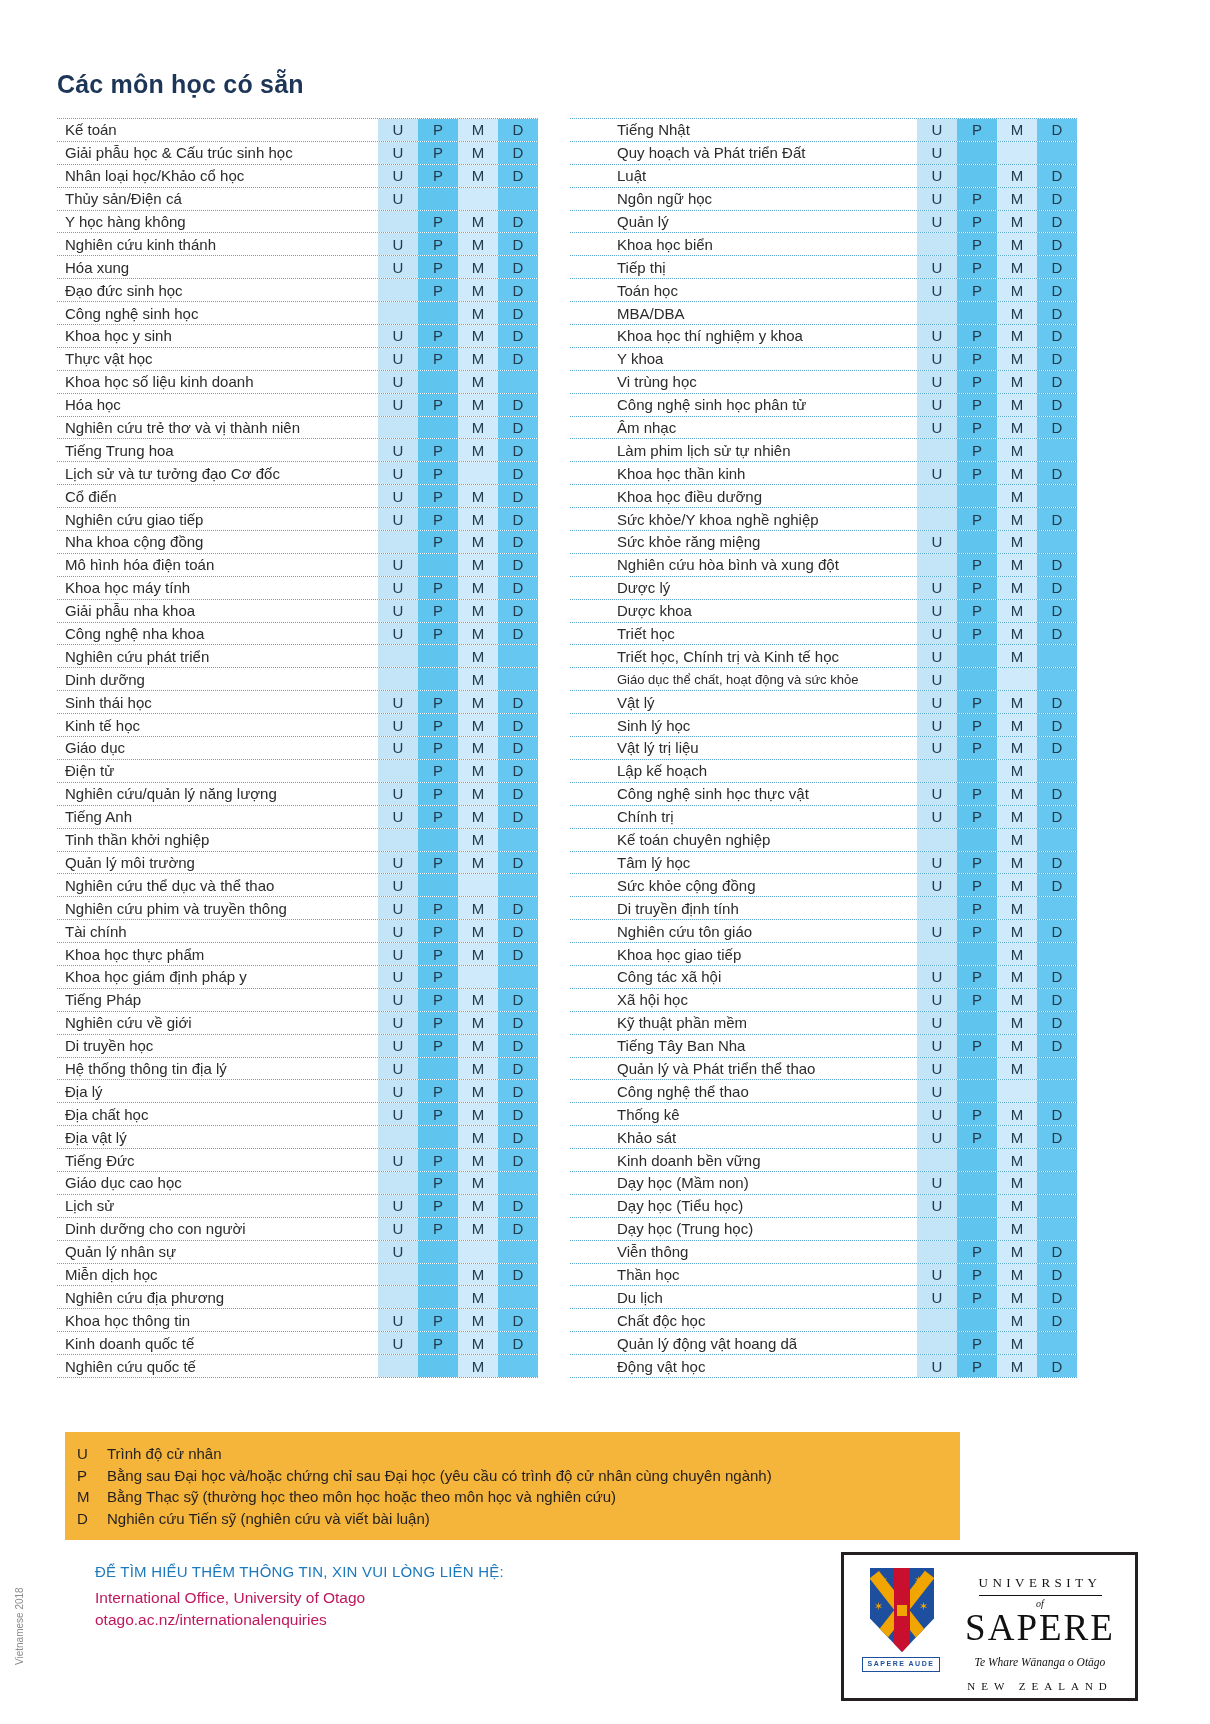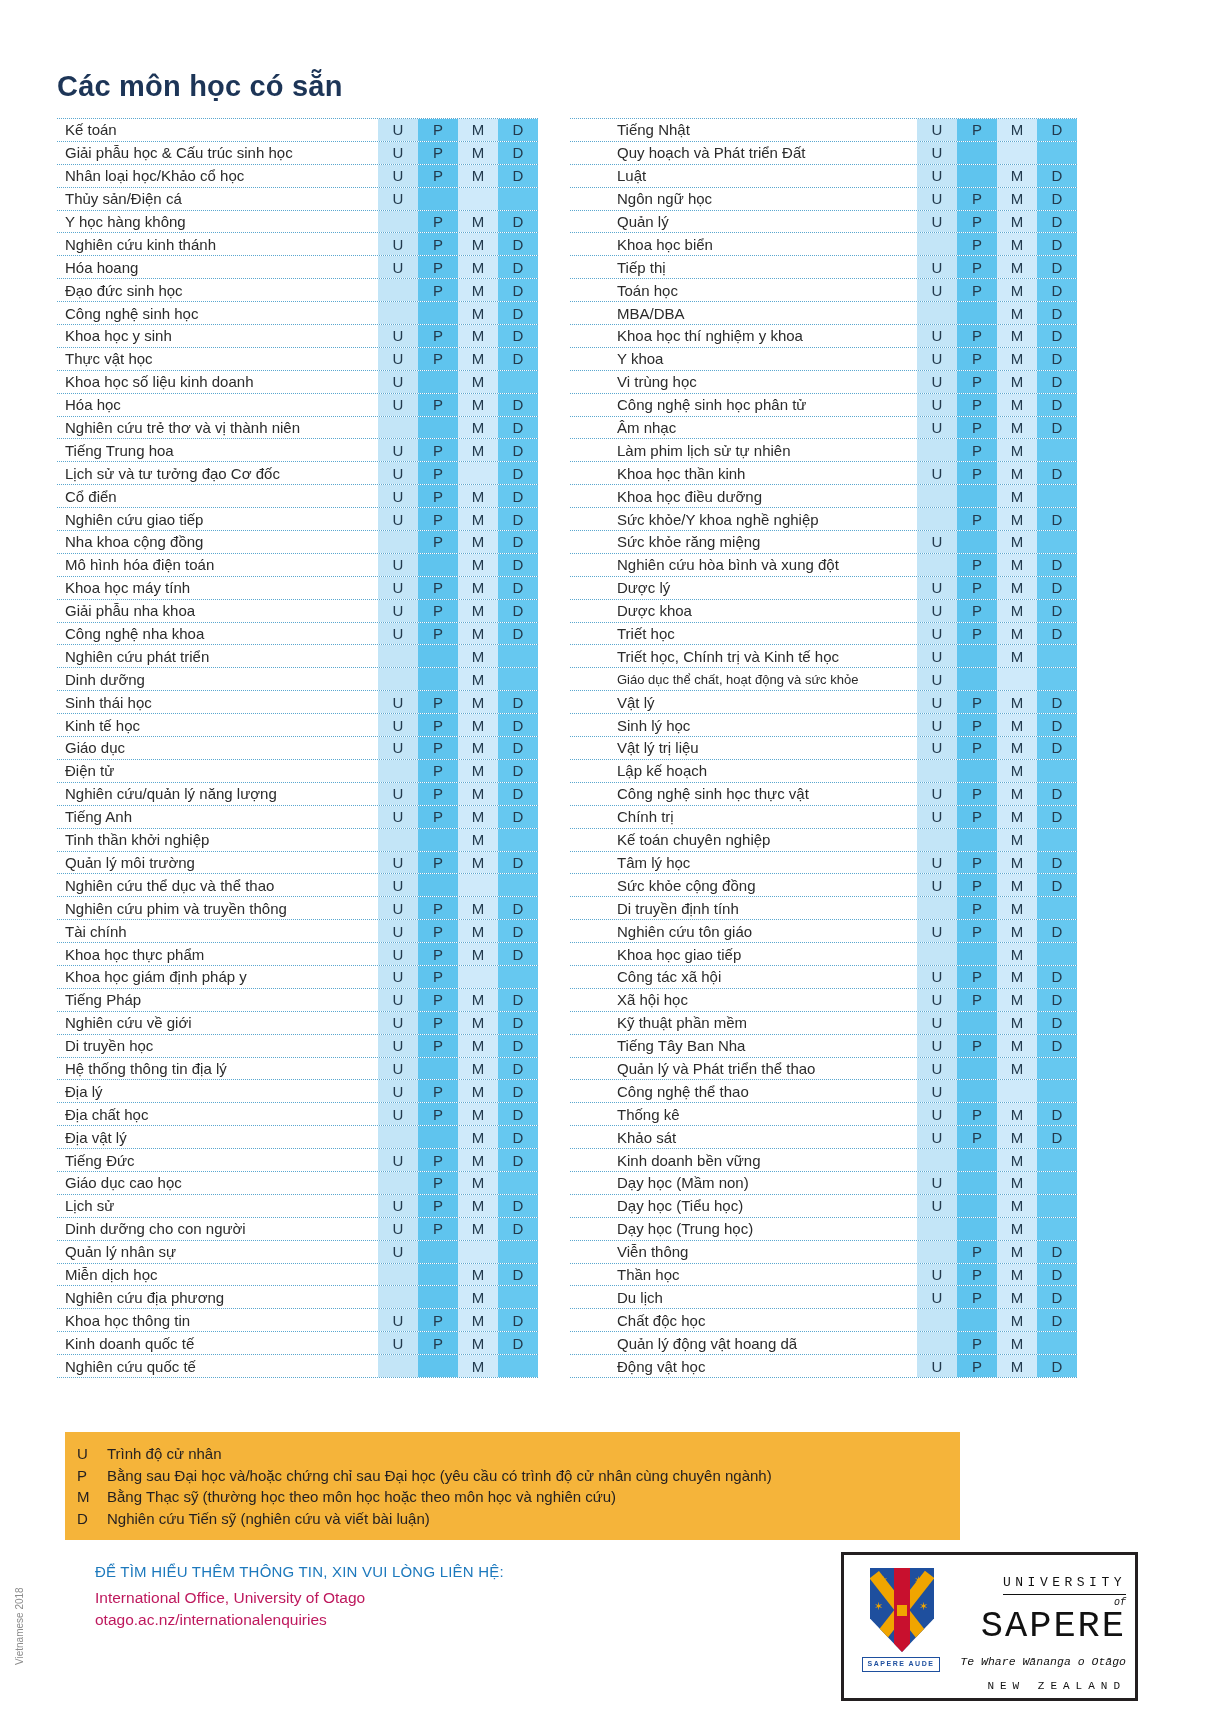--- a/index.html
+++ b/index.html
@@ -2,21 +2,21 @@
 <html><head>
 <meta charset="utf-8">
 <style>
   html,body{margin:0;padding:0;}
   body{
     width:1210px;height:1724px;position:relative;background:#ffffff;
     font-family:"Liberation Sans", sans-serif;color:#2b2b2b;overflow:hidden;
   }
   .page-title{
     position:absolute;left:57px;top:70px;margin:0;
-    font-size:29px;font-weight:bold;color:#1d3557;letter-spacing:0.2px;
+    font-size:25px;font-weight:bold;color:#1d3557;letter-spacing:0.2px;
   }
   
   .table{position:absolute;top:118px;border-top:1px dotted #5aa7cf;}
   .table.left{left:57px;width:481px;}
   .table.right{left:570px;width:507px;}
   .row{display:flex;height:22.9px;border-bottom:1px dotted #5aa7cf;box-sizing:border-box;}
   .name{
     flex:1;font-size:15px;color:#2b2b2b;padding-left:8px;white-space:nowrap;
     overflow:hidden;display:flex;align-items:center;
   }
@@ -63,22 +63,22 @@
   .star.s1{left:9px;top:7px;}
   .star.s2{left:44px;top:7px;}
   .star.s3{left:4px;top:33px;}
   .star.s4{left:49px;top:33px;}
   .motto{
     margin-top:5px;width:78px;height:15px;background:#fff;border:1px solid #1e4f9e;
     box-sizing:border-box;color:#1e4f9e;font-size:7px;letter-spacing:1.5px;
     text-align:center;line-height:12px;font-weight:bold;
   }
   .logo-text{
-    position:absolute;left:110px;top:18px;width:172px;text-align:right;
-    font-family:Liberation Mono, monospace;color:#111;
+    position:absolute;left:110px;top:18px;width:172px;text-align:center;
+    font-family:Liberation Serif, serif;color:#111;
   }
   .lt-univ{display:inline-block;font-size:13px;letter-spacing:4.5px;padding-bottom:4px;
     border-bottom:1.5px solid #111;white-space:nowrap;}
   .lt-of{font-style:italic;font-size:10px;margin-top:2px;}
   .lt-otago{font-size:37px;letter-spacing:2px;line-height:1.02;white-space:nowrap;}
   .lt-maori{font-style:italic;font-size:11.5px;margin-top:9px;white-space:nowrap;}
   .lt-nz{font-size:11px;letter-spacing:6px;margin-top:12px;white-space:nowrap;}
   
   .side-note{
     position:absolute;left:14px;top:1665px;transform:rotate(-90deg);
@@ -129,21 +129,21 @@
         <span class="cell d">D</span>
       </div>
       <div class="row">
         <span class="name">Nghiên cứu kinh thánh</span>
         <span class="cell u">U</span>
         <span class="cell p">P</span>
         <span class="cell m">M</span>
         <span class="cell d">D</span>
       </div>
       <div class="row">
-        <span class="name">Hóa hoang</span>
+        <span class="name">Hóa xung</span>
         <span class="cell u">U</span>
         <span class="cell p">P</span>
         <span class="cell m">M</span>
         <span class="cell d">D</span>
       </div>
       <div class="row">
         <span class="name">Đạo đức sinh học</span>
         <span class="cell u"></span>
         <span class="cell p">P</span>
         <span class="cell m">M</span>

